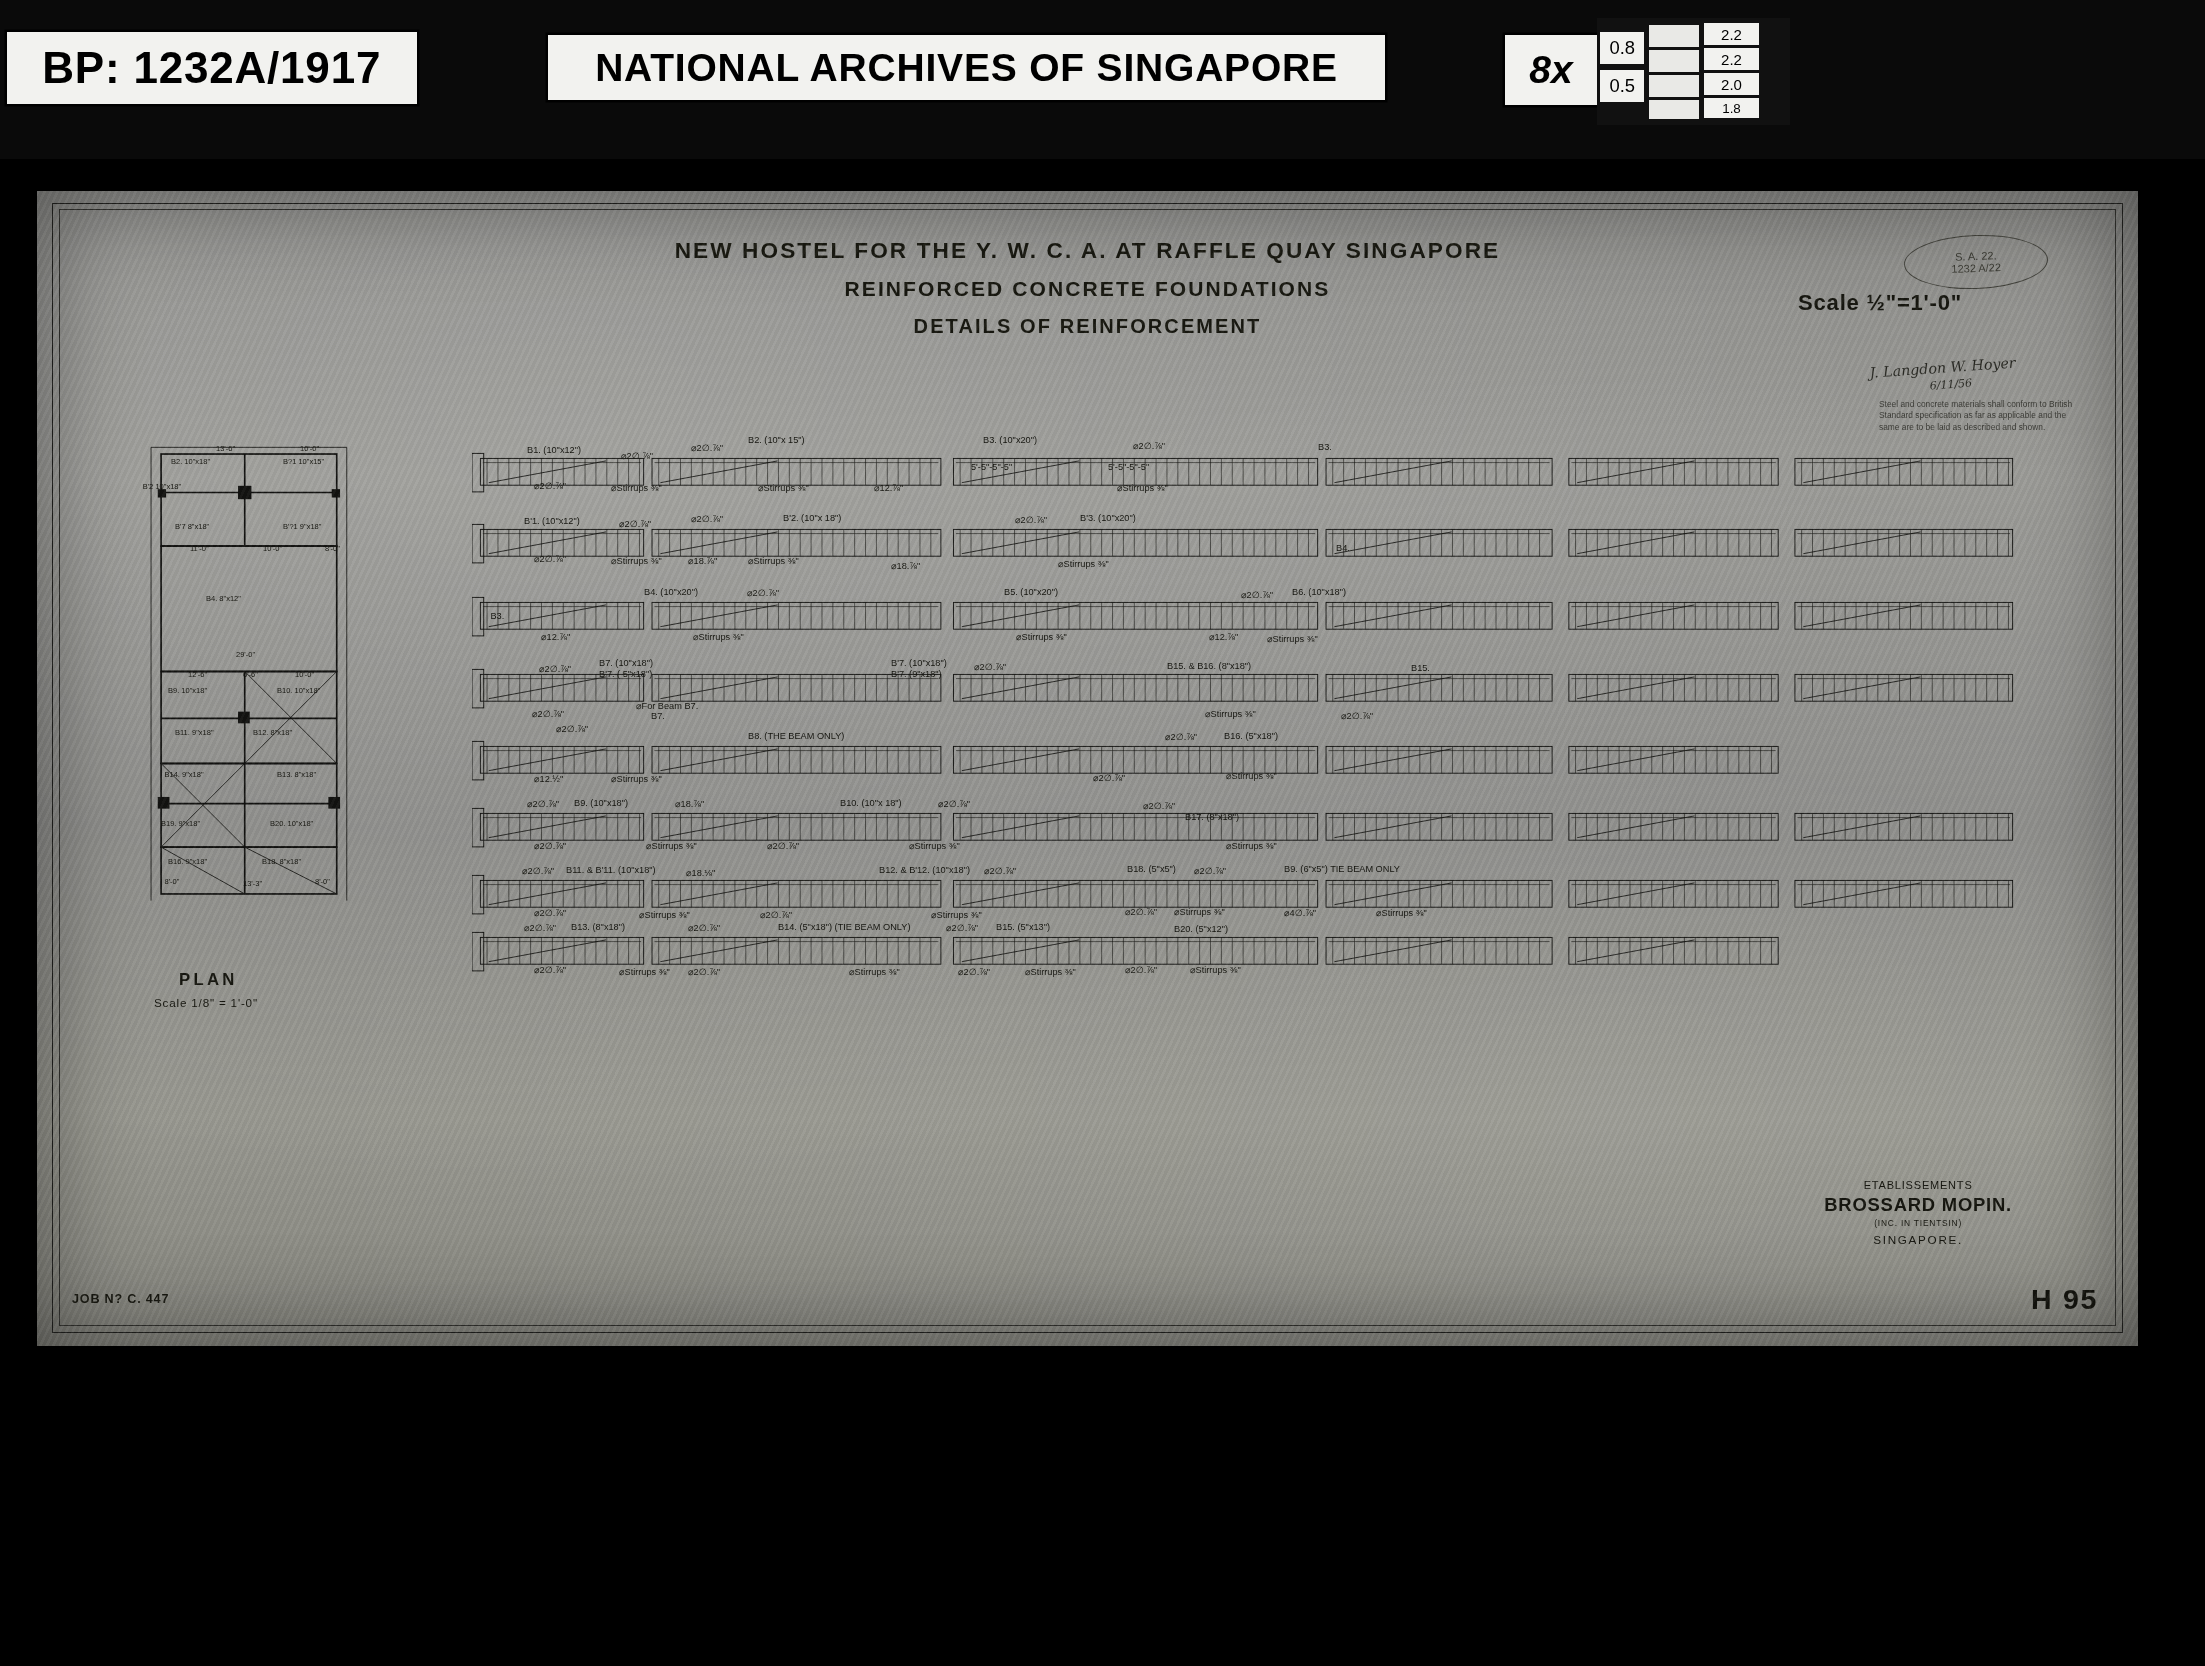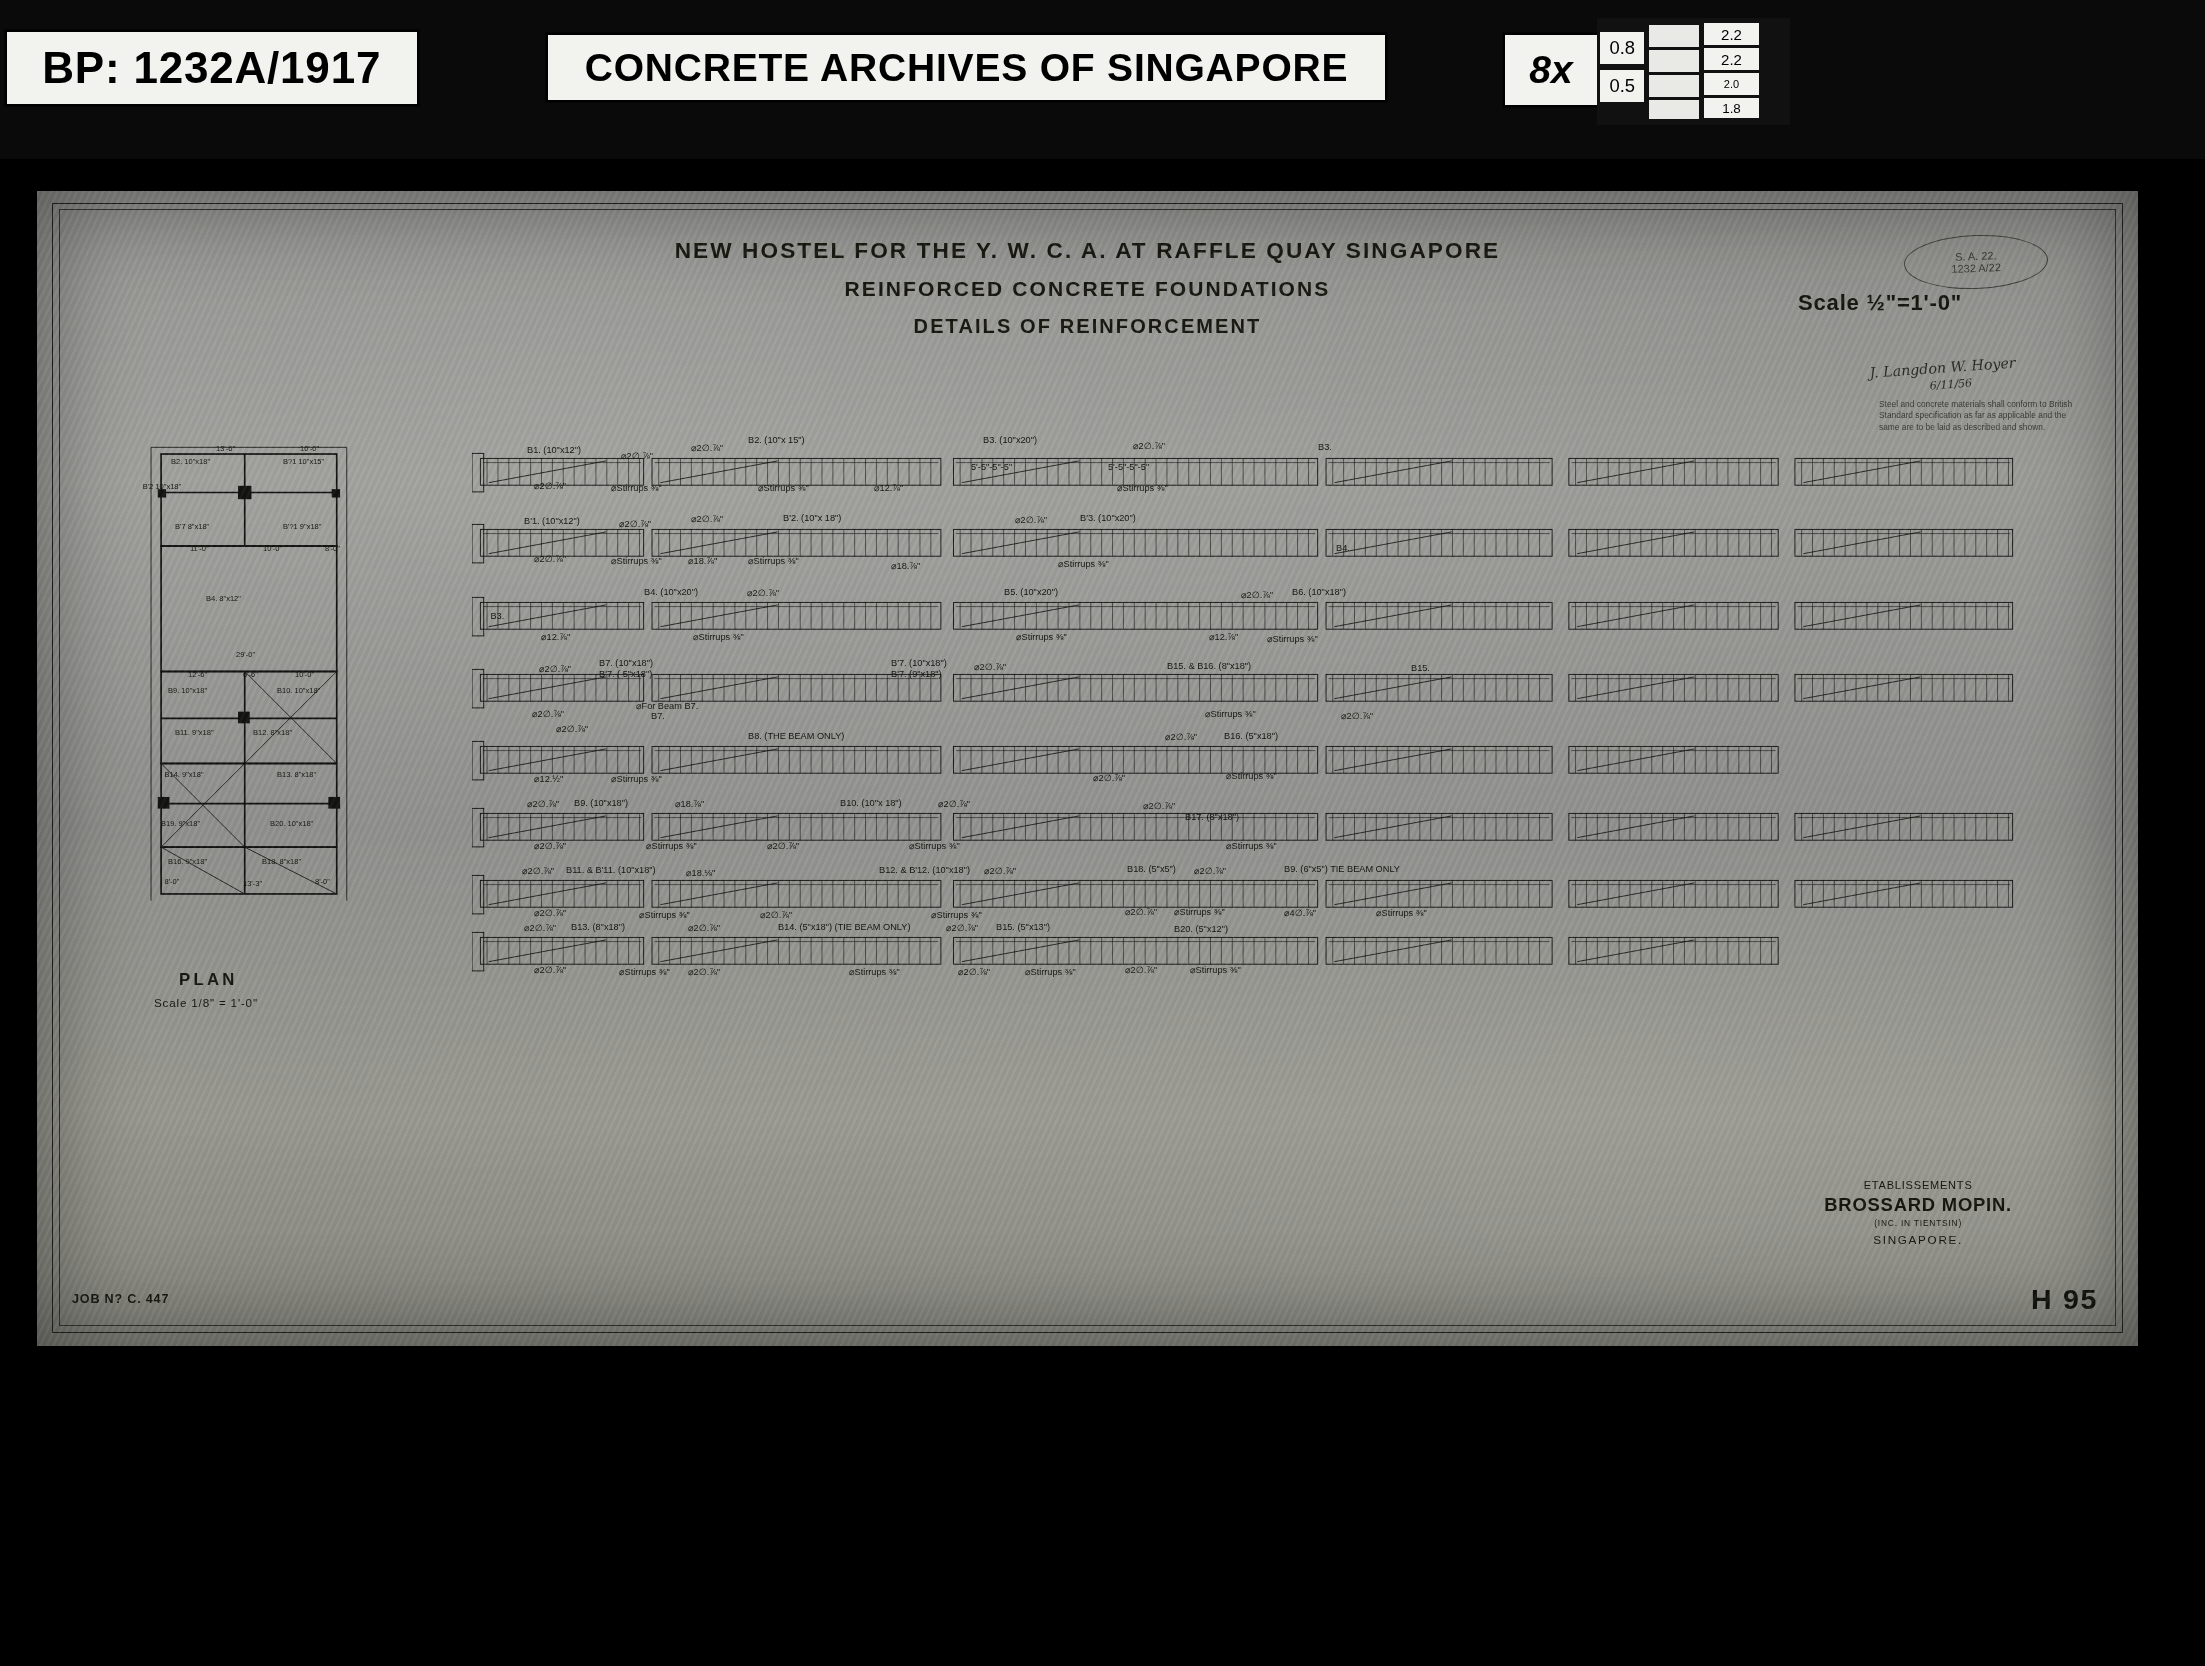--- a/index.html
+++ b/index.html
@@ -74,36 +74,36 @@
   svg{display:block;}
   .ln{stroke:#121210;fill:none;}
 </style>
 </head>
 <body>
 
 <div class="header-strip">
 
   <div class="label-box" id="bp-box">BP: 1232A/1917</div>
 
-  <div class="label-box" id="nas-box">CONCRETE ARCHIVES OF SINGAPORE</div>
+  <div class="label-box" id="nas-box">NATIONAL ARCHIVES OF SINGAPORE</div>
 
   <div id="mag-box">8x</div>
 
   <div id="target-block">
     <div class="tgt-cell tgt-white" style="left:3.3px;top:13.4px;width:44px;height:32px;font-size:18.4px;">0.8</div>
     <div class="tgt-cell tgt-white" style="left:3.3px;top:52px;width:44px;height:32px;font-size:18.4px;">0.5</div>
 
     <div class="tgt-cell tgt-dark" style="left:52px;top:6.7px;width:50px;height:22px;"></div>
     <div class="tgt-cell tgt-dark" style="left:52px;top:32px;width:50px;height:22px;"></div>
     <div class="tgt-cell tgt-dark" style="left:52px;top:57px;width:50px;height:22px;"></div>
     <div class="tgt-cell tgt-dark" style="left:52px;top:82px;width:50px;height:18.4px;"></div>
 
     <div class="tgt-cell tgt-white" style="left:107px;top:5px;width:55px;height:22px;font-size:15px;">2.2</div>
     <div class="tgt-cell tgt-white" style="left:107px;top:30px;width:55px;height:22px;font-size:15px;">2.2</div>
-    <div class="tgt-cell tgt-white" style="left:107px;top:55px;width:55px;height:22px;font-size:11px;">2.0</div>
+    <div class="tgt-cell tgt-white" style="left:107px;top:55px;width:55px;height:22px;font-size:15px;">2.0</div>
     <div class="tgt-cell tgt-white" style="left:107px;top:80px;width:55px;height:20px;font-size:13.4px;">1.8</div>
   </div>
 
 </div>
 
 <div id="sheet">
   <div class="frame"></div>
   <div class="frame2"></div>
 
   <div class="title-wrap">

